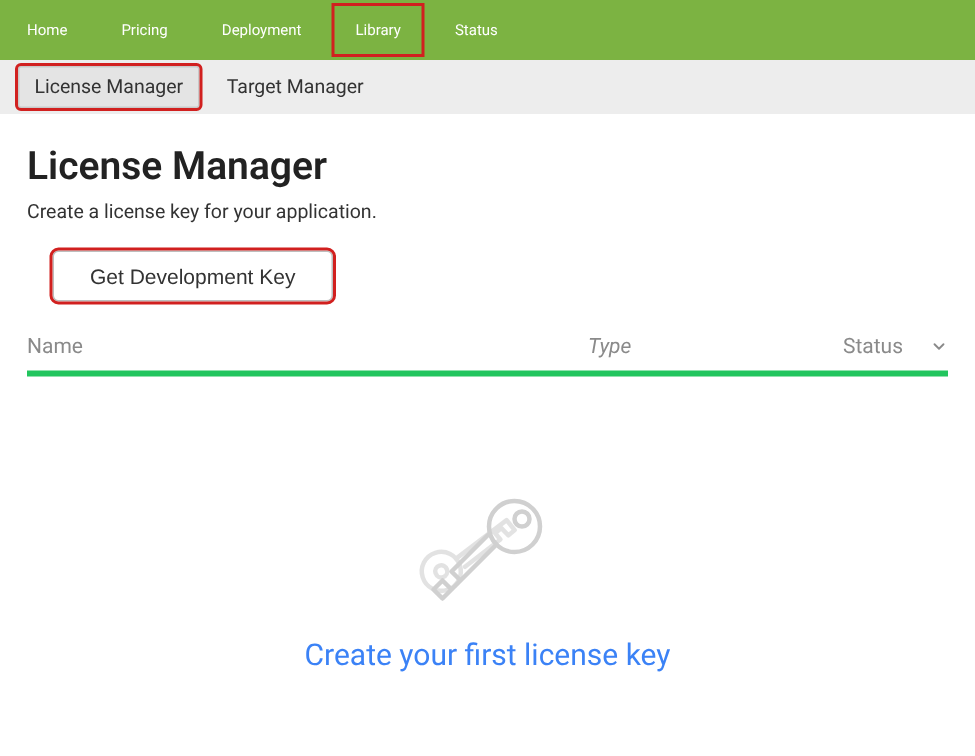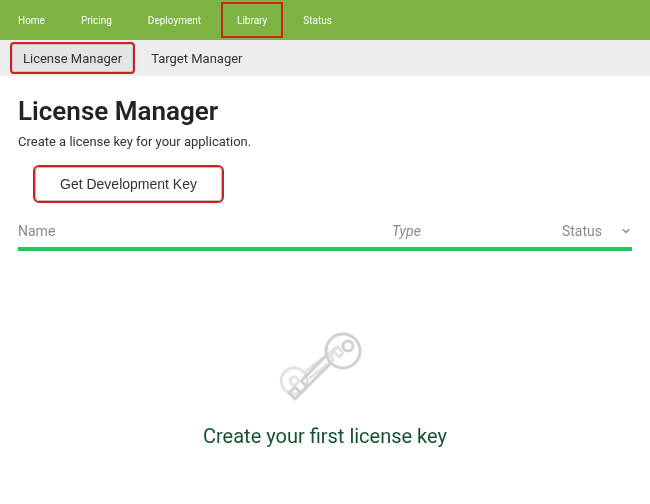--- a/index.html
+++ b/index.html
@@ -124,21 +124,21 @@
       text-align: center;
       margin-top: 70px;
       color: #bdbdbd;
     }
     .keys-icon {
       display: inline-block;
       margin-bottom: 14px;
     }
     .empty-text {
       font-size: 20px;
-      color: #14532d;
+      color: #3b82f6;
     }
   </style>
 </head>
 <body>
 
 <div class="topnav">
   <div class="nav-item">Home</div>
   <div class="nav-item">Pricing</div>
   <div class="nav-item">Deployment</div>
   <div class="nav-item hl">Library</div>

